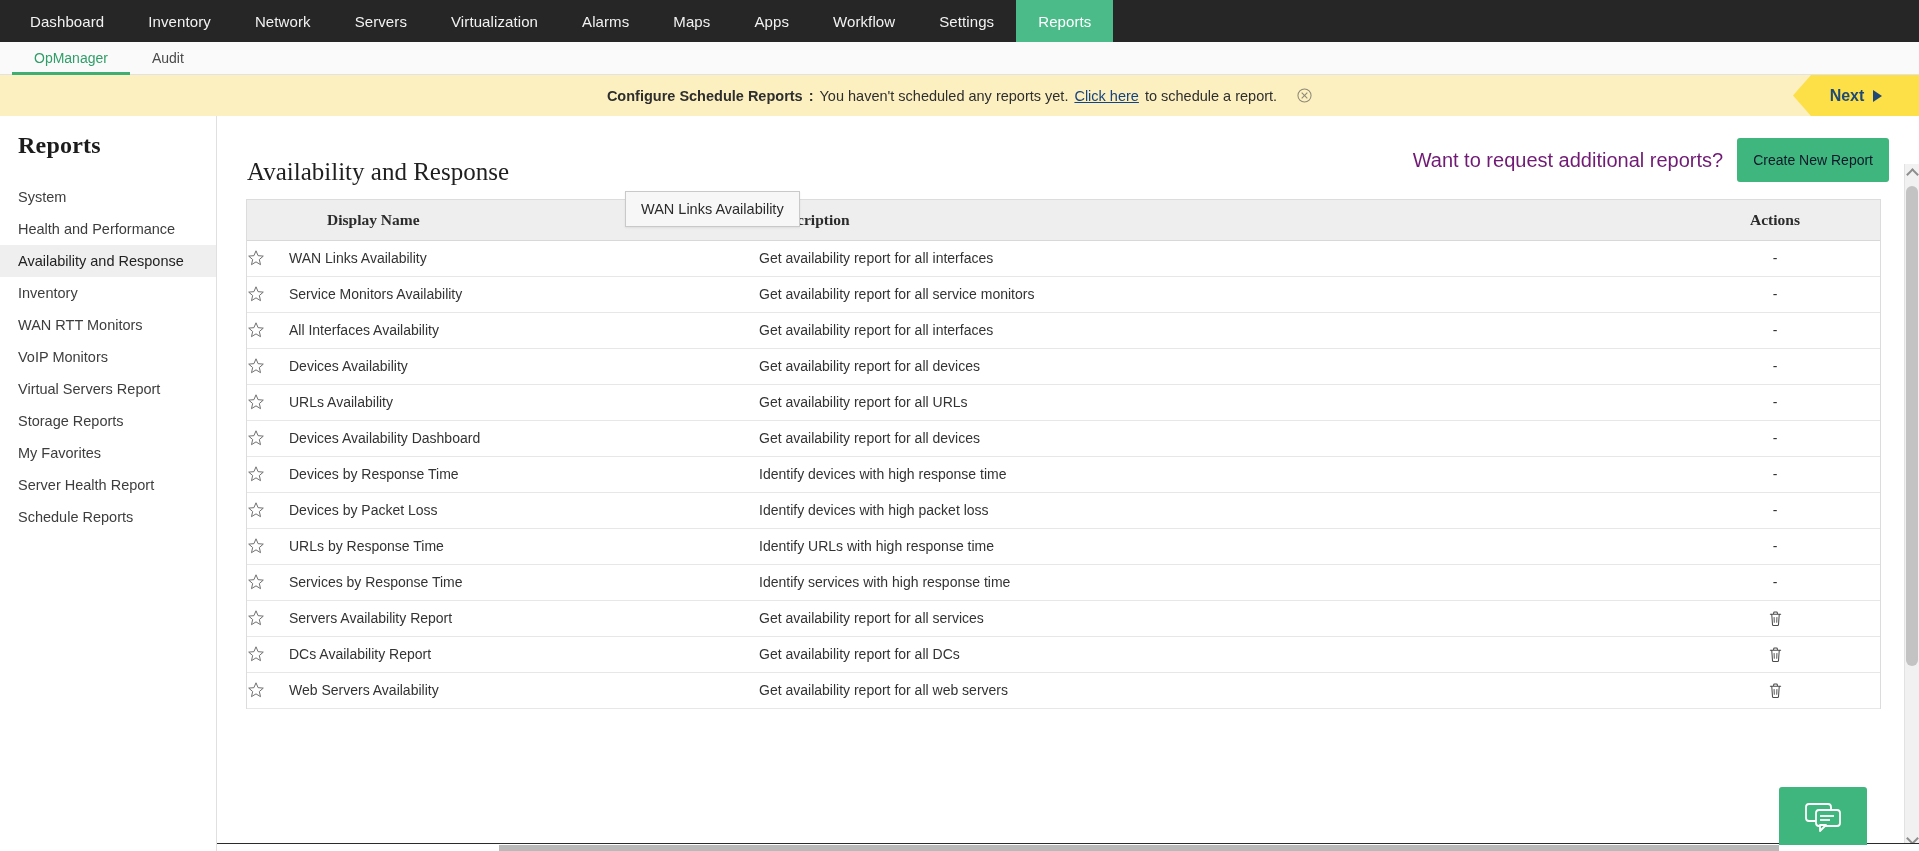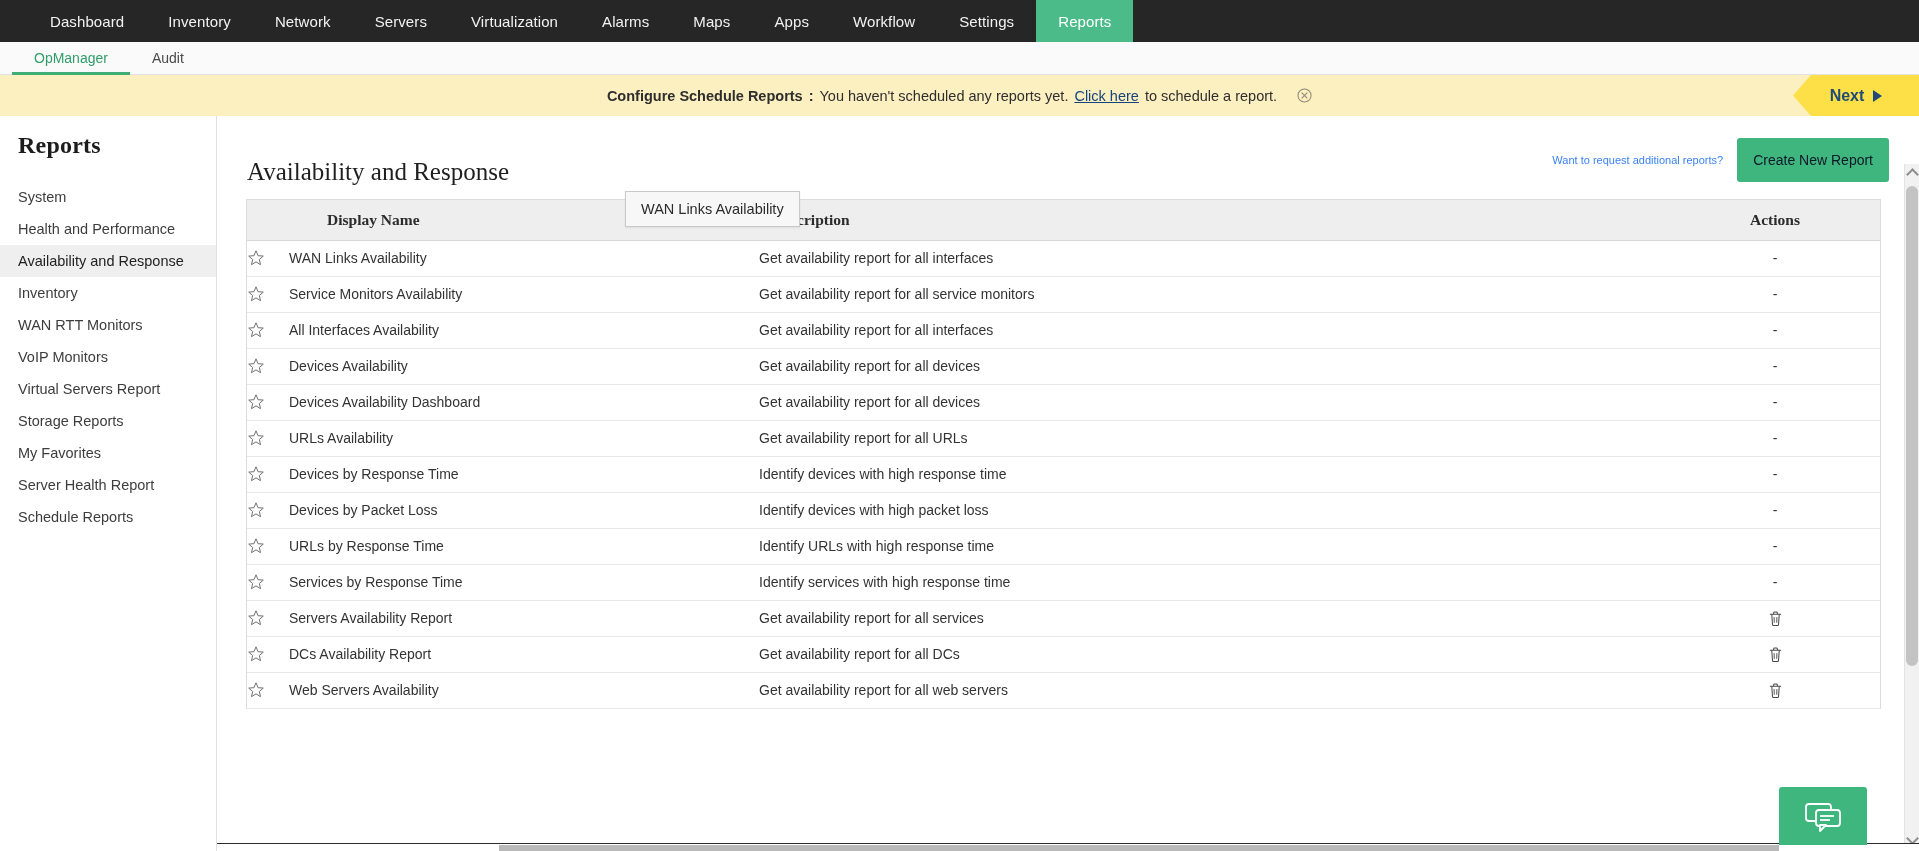--- a/index.html
+++ b/index.html
@@ -10,21 +10,21 @@
     font-family: "Liberation Sans", sans-serif;
     -webkit-font-smoothing: antialiased;
   }
 
   
   .topnav {
     height: 42px;
     background: #262626;
     display: flex;
     align-items: stretch;
-    padding-left: 28px;
+    padding-left: 8px;
     position: relative;
     z-index: 40;
   }
   .topnav-item {
     display: flex;
     align-items: center;
     padding: 0 22px;
     color: #f2f2f2;
     font-size: 15px;
     letter-spacing: .1px;
@@ -180,22 +180,22 @@
     font-weight: normal;
     line-height: 1.1;
   }
   .head-right {
     display: flex;
     align-items: center;
     gap: 14px;
     padding-bottom: 3px;
   }
   .request-link {
-    color: #3b82f6;
-    font-size: 11px;
+    color: #701a75;
+    font-size: 20px;
     cursor: pointer;
   }
   .create-btn {
     background: #3fb67d;
     color: #0f172a;
     font-size: 14px;
     border: none;
     border-radius: 3px;
     padding: 14px 16px;
     cursor: pointer;
@@ -450,30 +450,30 @@
                   <polygon points="10,2 12.3,7.4 18.1,7.9 13.7,11.7 15,17.4 10,14.3 5,17.4 6.3,11.7 1.9,7.9 7.7,7.4" fill="none" stroke="#6e6e6e" stroke-width="1.1" stroke-linejoin="round"></polygon>
                 </svg></td>
               <td class="c-name">Devices Availability</td>
               <td class="c-desc">Get availability report for all devices</td>
               <td class="c-act">-</td>
             </tr>
             <tr>
               <td class="c-star"><svg class="star-icon" viewBox="0 0 20 20">
                   <polygon points="10,2 12.3,7.4 18.1,7.9 13.7,11.7 15,17.4 10,14.3 5,17.4 6.3,11.7 1.9,7.9 7.7,7.4" fill="none" stroke="#6e6e6e" stroke-width="1.1" stroke-linejoin="round"></polygon>
                 </svg></td>
+              <td class="c-name">URLs Availability</td>
+              <td class="c-desc">Get availability report for all URLs</td>
+              <td class="c-act">-</td>
+            </tr>
+            <tr>
+              <td class="c-star"><svg class="star-icon" viewBox="0 0 20 20">
+                  <polygon points="10,2 12.3,7.4 18.1,7.9 13.7,11.7 15,17.4 10,14.3 5,17.4 6.3,11.7 1.9,7.9 7.7,7.4" fill="none" stroke="#6e6e6e" stroke-width="1.1" stroke-linejoin="round"></polygon>
+                </svg></td>
               <td class="c-name">Devices Availability Dashboard</td>
               <td class="c-desc">Get availability report for all devices</td>
-              <td class="c-act">-</td>
-            </tr>
-            <tr>
-              <td class="c-star"><svg class="star-icon" viewBox="0 0 20 20">
-                  <polygon points="10,2 12.3,7.4 18.1,7.9 13.7,11.7 15,17.4 10,14.3 5,17.4 6.3,11.7 1.9,7.9 7.7,7.4" fill="none" stroke="#6e6e6e" stroke-width="1.1" stroke-linejoin="round"></polygon>
-                </svg></td>
-              <td class="c-name">URLs Availability</td>
-              <td class="c-desc">Get availability report for all URLs</td>
               <td class="c-act">-</td>
             </tr>
             <tr>
               <td class="c-star"><svg class="star-icon" viewBox="0 0 20 20">
                   <polygon points="10,2 12.3,7.4 18.1,7.9 13.7,11.7 15,17.4 10,14.3 5,17.4 6.3,11.7 1.9,7.9 7.7,7.4" fill="none" stroke="#6e6e6e" stroke-width="1.1" stroke-linejoin="round"></polygon>
                 </svg></td>
               <td class="c-name">Devices by Response Time</td>
               <td class="c-desc">Identify devices with high response time</td>
               <td class="c-act">-</td>
             </tr>

